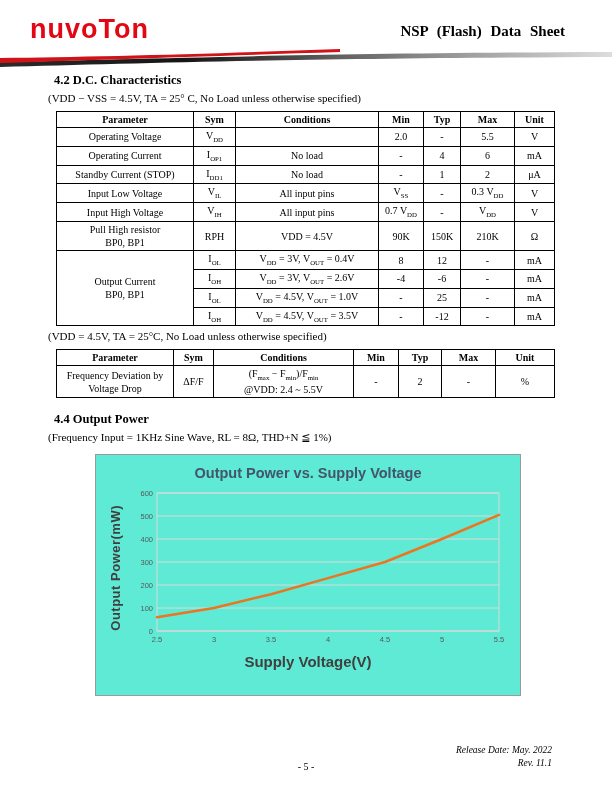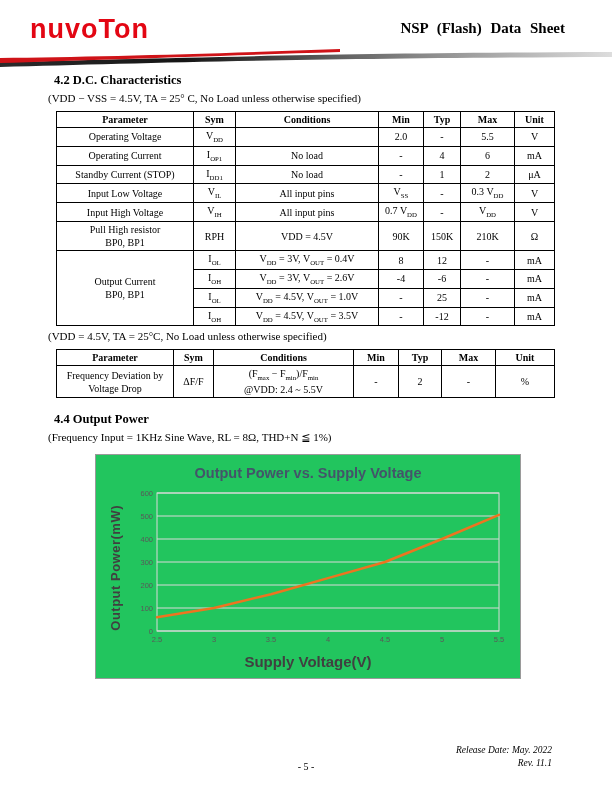--- a/index.html
+++ b/index.html
@@ -4,21 +4,21 @@
 <style>
   * { margin:0; padding:0; box-sizing:border-box; }
   html,body { background:#ffffff; }
   .page {
     width:612px; height:792px; margin:0 auto; position:relative;
     background:#ffffff; overflow:hidden; color:#000;
     font-family:"Liberation Serif", serif;
   }
   
   .header-row {
-    display:flex; justify-content:space-between; align-items:center;
+    display:flex; justify-content:space-between; align-items:flex-end;
     padding:16px 47px 0 30px;
   }
   .logo {
     font-family:"Liberation Sans", sans-serif; font-weight:bold;
     font-size:27px; color:#e30613; letter-spacing:1px; line-height:1;
   }
   .doc-title { font-weight:bold; font-size:15px; word-spacing:5px; padding-bottom:3px; }
   .swoosh { display:block; margin-top:3px; }
   
   .content { padding:0 48px; }
@@ -33,21 +33,21 @@
     border:1px solid #000; text-align:center; vertical-align:middle;
     padding:1px 2px; line-height:1.3; overflow:hidden;
   }
   .spec-table th { font-weight:bold; }
   .spec-table tr { height:15px; }
   .spec-table tr.tall { height:27px; }
   sub { font-size:0.68em; }
   
   .chart-box {
     width:426px; margin:10px 0 0 47px; border:1px solid #9a9a9a;
-    padding:10px 0 8px 0; background:#22c55e;
+    padding:10px 0 25px 0; background:#5eead4;
   }
   .chart-title {
     text-align:center; font-family:"Liberation Sans", sans-serif;
     font-weight:bold; font-size:14.5px; color:#44546a;
   }
   .chart-body { display:flex; align-items:center; justify-content:center; gap:2px; margin-top:4px; }
   .y-axis-label {
     writing-mode:vertical-rl; transform:rotate(180deg);
     font-family:"Liberation Sans", sans-serif; font-weight:bold;
     font-size:13px; color:#404040; letter-spacing:0.5px;

